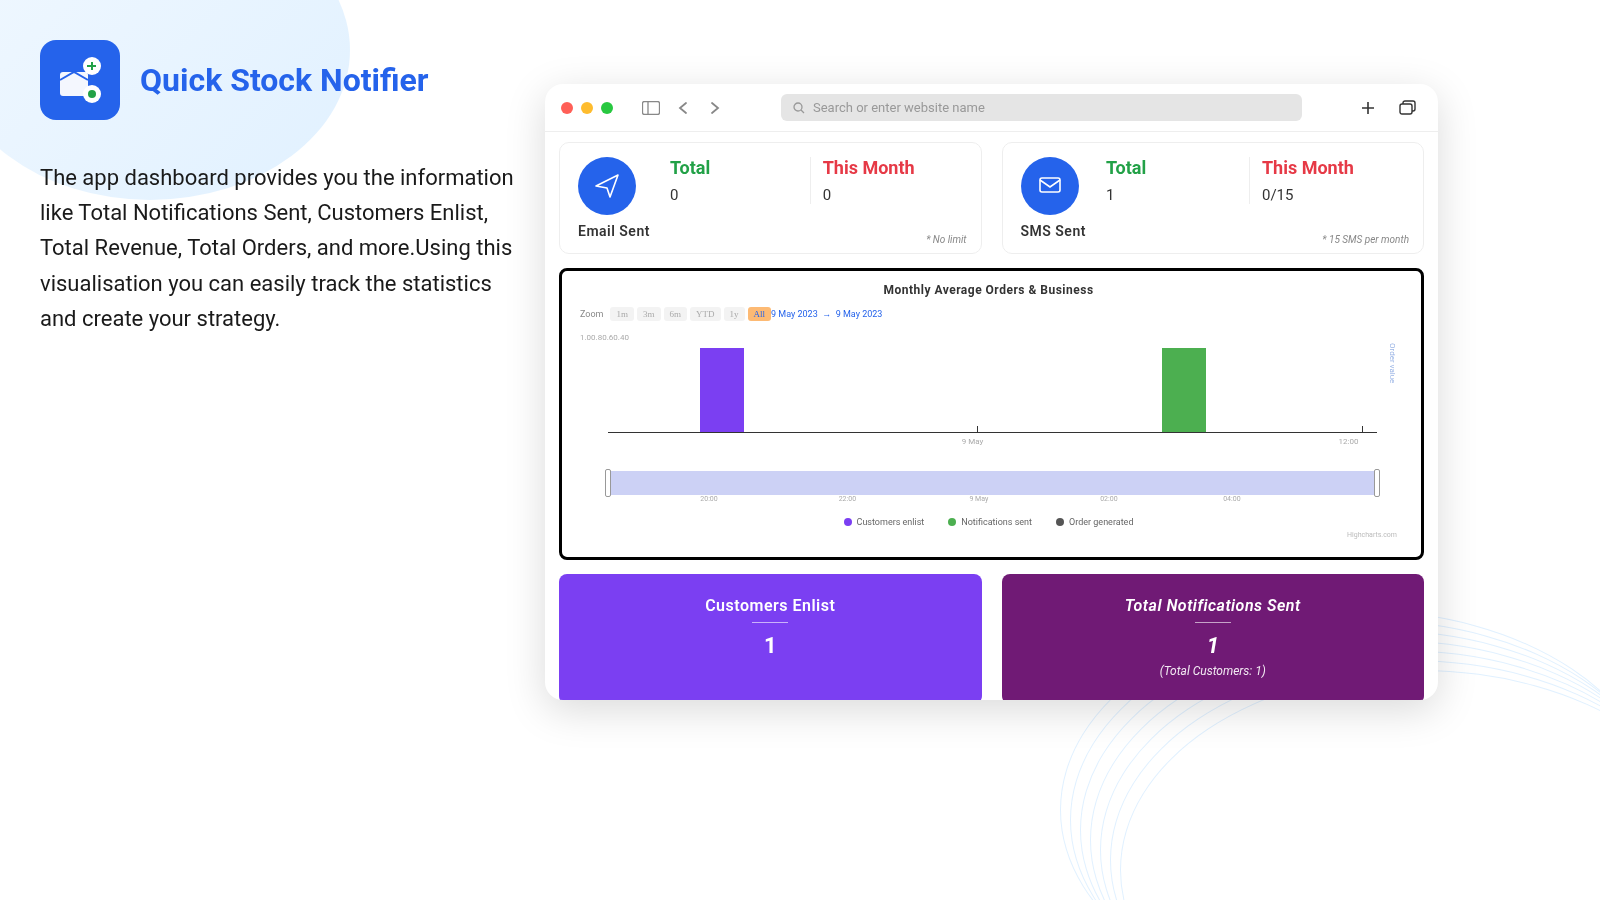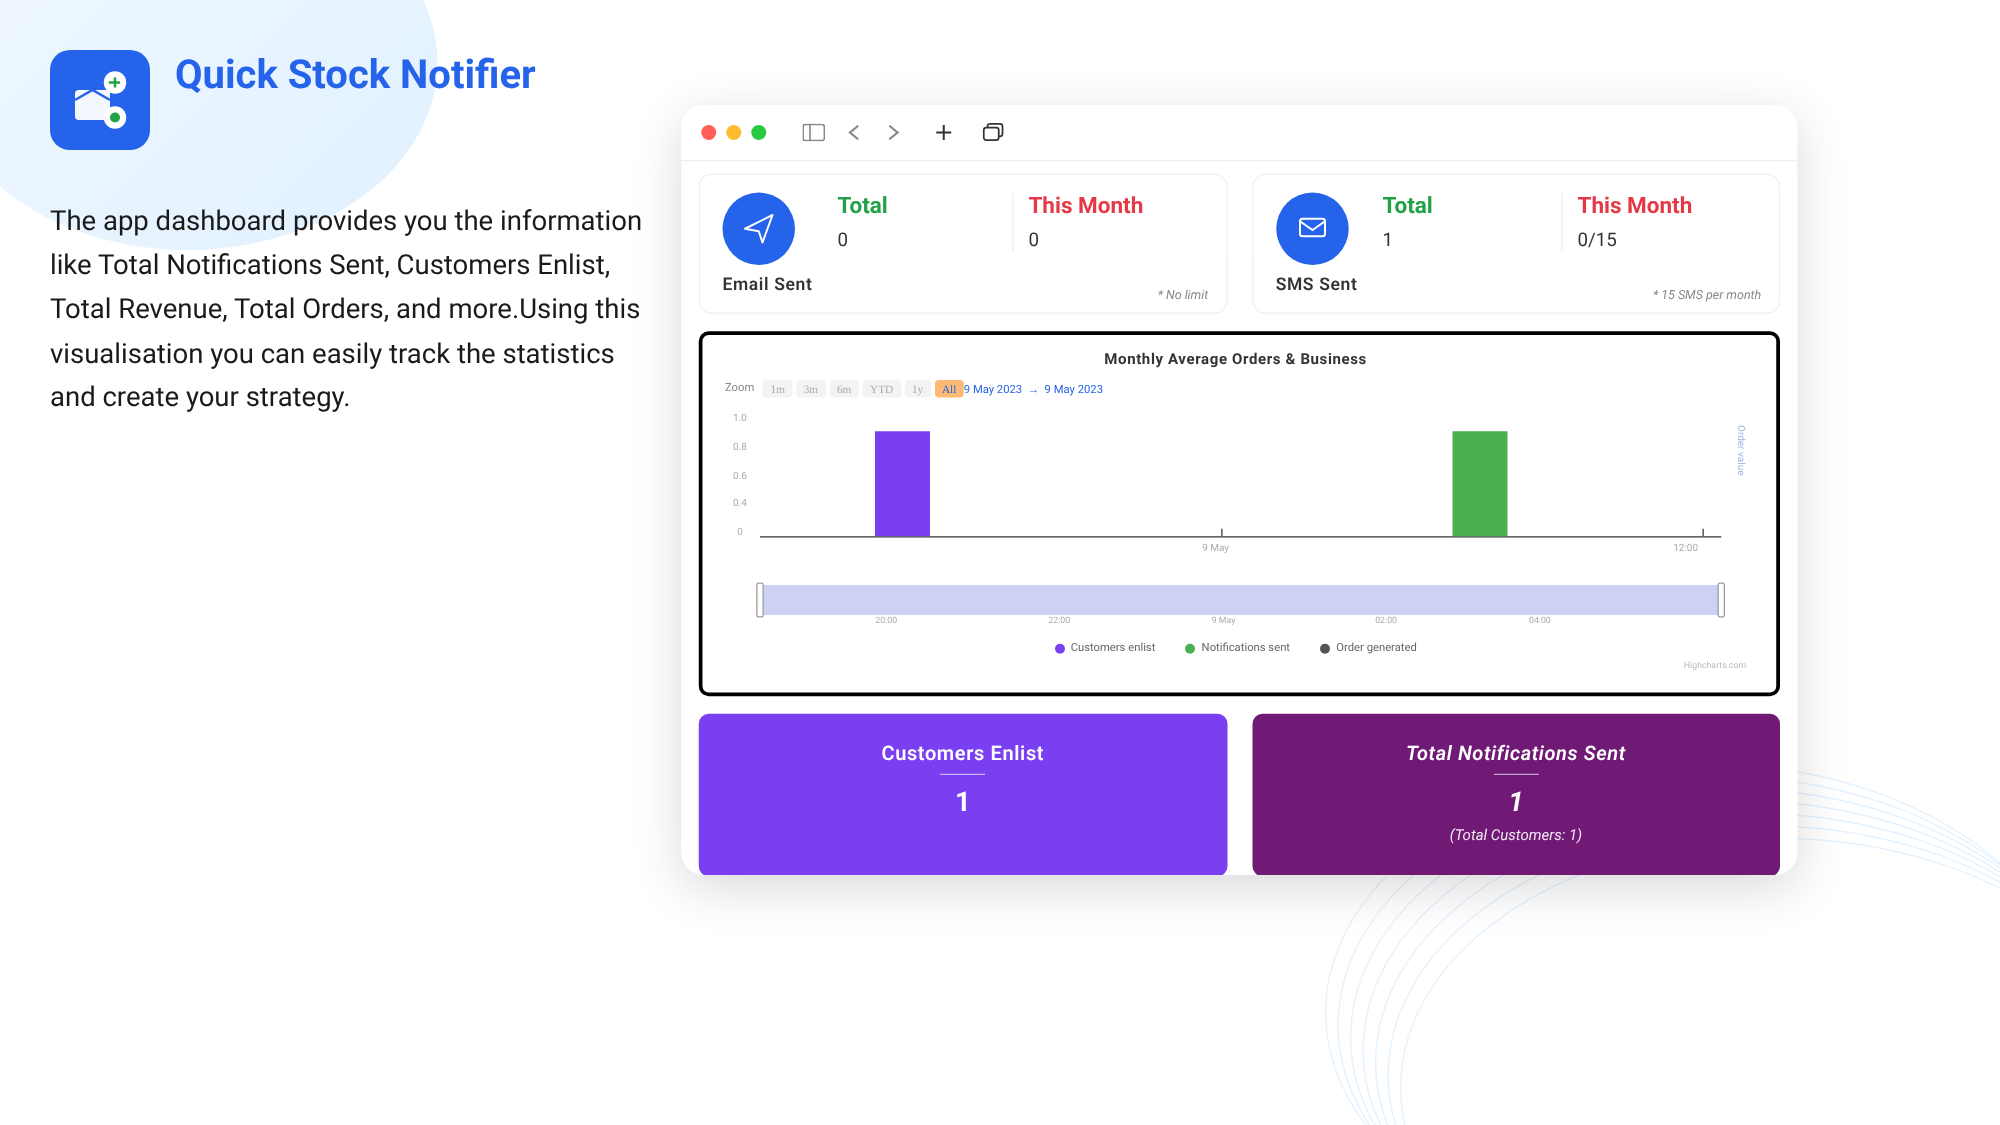--- a/index.html
+++ b/index.html
@@ -12,21 +12,21 @@
 .wave-line:nth-child(1) { bottom: -20px; right: -20px; }
 .wave-line:nth-child(2) { bottom: -10px; right: -10px; }
 .wave-line:nth-child(3) { bottom: 0; right: 0; }
 .wave-line:nth-child(4) { bottom: 10px; right: 10px; }
 .wave-line:nth-child(5) { bottom: 20px; right: 20px; }
 .wave-line:nth-child(6) { bottom: 30px; right: 30px; }
 .wave-line:nth-child(7) { bottom: 40px; right: 40px; }
 
 
 .left-panel { position: absolute; left: 40px; top: 40px; width: 480px; z-index: 2; }
-.app-header { display: flex; align-items: flex-start; gap: 20px; margin-bottom: 40px; }
+.app-header { display: flex; align-items: center; gap: 20px; margin-bottom: 40px; }
 .app-icon { width: 80px; height: 80px; background: #2563eb; border-radius: 16px; display: flex; align-items: center; justify-content: center; position: relative; }
 .app-title { font-size: 32px; font-weight: 700; color: #2563eb; line-height: 1.2; }
 .app-description { font-size: 22px; line-height: 1.6; color: #1a1a1a; }
 
 
 .browser-window { position: absolute; left: 545px; top: 84px; width: 893px; height: 616px; background: #fff; border-radius: 18px; box-shadow: 0 10px 40px rgba(0,0,0,0.15); z-index: 3; overflow: hidden; }
 .browser-toolbar { display: flex; align-items: center; padding: 10px 16px; border-bottom: 1px solid #eee; gap: 12px; }
 .traffic-lights { display: flex; gap: 8px; }
 .traffic-light { width: 12px; height: 12px; border-radius: 50%; }
 .tl-red { background: #ff5f57; }
@@ -56,21 +56,21 @@
 
 .chart-card { background: #fff; border: 3px solid #000000; border-radius: 8px; padding: 12px 24px 18px 18px; }
 .chart-title { text-align: center; font-size: 12px; font-weight: 700; color: #333; letter-spacing: 0.5px; margin-bottom: 10px; }
 .chart-controls { display: flex; align-items: center; font-size: 9px; color: #888; margin-bottom: 12px; }
 .zoom-btns { display: flex; gap: 3px; align-items: center; }
 .zoom-label { margin-right: 4px; }
 .zoom-btn { padding: 2px 6px; background: #f3f3f3; border-radius: 3px; color: #aaa; cursor: pointer; font-family: Liberation Serif, serif; }
 .zoom-btn.active { background: #fdba74; color: #2563eb; }
 .date-range { color: #2563eb; font-size: 9px; }
 .chart-plot { position: relative; height: 120px; }
-.y-axis { position: absolute; left: 0; top: 0; bottom: 20px; width: 24px; display: flex; flex-direction: column; justify-content: space-between; font-size: 8px; color: #aaa; text-align: right; align-items: center; }
+.y-axis { position: absolute; left: 0; top: 0; bottom: 20px; width: 24px; display: flex; flex-direction: row; justify-content: space-between; font-size: 8px; color: #aaa; text-align: right; }
 .plot-area { position: absolute; left: 28px; right: 20px; top: 0; bottom: 20px; border-bottom: 1.5px solid #333; }
 .bar { position: absolute; bottom: 0; width: 44px; }
 .bar-purple { background: #7b3ff2; left: 12%; height: 85%; }
 .bar-green { background: #4caf50; left: 72%; height: 85%; }
 .tick { position: absolute; bottom: 0; width: 1px; height: 6px; background: #333; }
 .x-labels { position: absolute; left: 28px; right: 20px; bottom: 0; height: 16px; font-size: 8px; color: #aaa; }
 .x-label { position: absolute; }
 .y-axis-right { position: absolute; right: 0; top: 10px; writing-mode: vertical-rl; font-size: 8px; color: #9bb5e6; }
 .range-slider { margin-top: 18px; height: 24px; background: #ccd1f5; border-radius: 3px; position: relative; margin-left: 28px; margin-right: 20px; }
 .range-handle { position: absolute; top: -2px; width: 6px; height: 28px; background: #fff; border: 1px solid #999; border-radius: 2px; }
@@ -140,20 +140,27 @@
         <svg width="12" height="14" viewBox="0 0 12 14">
             <path d="M9 2 L3 7 L9 12" stroke="#888" stroke-width="1.8" fill="none" stroke-linecap="round"></path>
           </svg>
       </div>
       <div class="browser-btn">
         <svg width="12" height="14" viewBox="0 0 12 14">
             <path d="M3 2 L9 7 L3 12" stroke="#888" stroke-width="1.8" fill="none" stroke-linecap="round"></path>
           </svg>
       </div>
     </div>
+    <div class="search-bar">
+      <svg width="12" height="12" viewBox="0 0 12 12">
+          <circle cx="5" cy="5" r="4" stroke="#999" fill="none" stroke-width="1.3"></circle>
+          <line x1="8" y1="8" x2="11" y2="11" stroke="#999" stroke-width="1.3"></line>
+        </svg>
+      <span>Search or enter website name</span>
+    </div>
     <div class="toolbar-right">
       <div class="browser-btn">
         <svg width="18" height="18" viewBox="0 0 18 18">
             <line x1="9" y1="3" x2="9" y2="15" stroke="#333" stroke-width="1.6"></line>
             <line x1="3" y1="9" x2="15" y2="9" stroke="#333" stroke-width="1.6"></line>
           </svg>
       </div>
       <div class="browser-btn">
         <svg width="18" height="16" viewBox="0 0 18 16">
             <rect x="4" y="1" width="12" height="10" rx="2" stroke="#333" fill="none" stroke-width="1.4"></rect>

